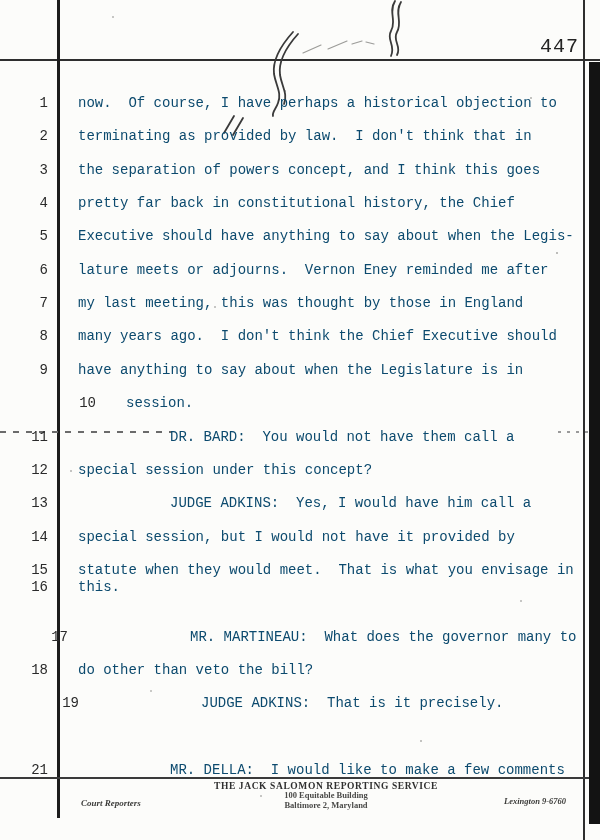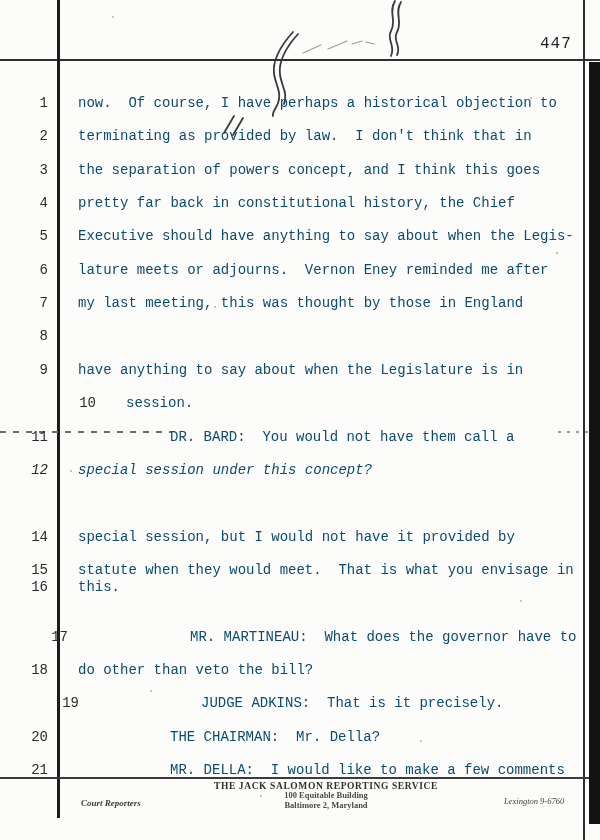--- a/index.html
+++ b/index.html
@@ -17,40 +17,40 @@
       background:repeating-linear-gradient(90deg,#6b6b6b 0 6px,transparent 6px 13px);}
   .dash-artifact-right{position:absolute;left:558px;top:431px;width:30px;height:2px;
       background:repeating-linear-gradient(90deg,#9a9a9a 0 3px,transparent 3px 9px);}
   .specks{position:absolute;left:0;top:0;width:2px;height:2px;background:transparent;border-radius:50%;
       box-shadow:112px 16px 0 #b5b5b2, 284px 90px 0 #adadaa, 530px 97px 0 #b0b0ad,
                  556px 252px 0 #a8a8a5, 214px 306px 0 #b5b5b2, 70px 470px 0 #b2b2af,
                  520px 600px 0 #b5b5b2, 150px 690px 0 #b8b8b5, 420px 740px 0 #b0b0ad,
                  260px 795px 0 #b5b5b2;}
 
   
-  .page-number{position:absolute;left:540px;top:35px;font-size:16px;letter-spacing:1px;color:#242424;}
+  .page-number{position:absolute;left:540px;top:35px;font-size:20px;letter-spacing:1px;color:#242424;}
 
   
   #lines{position:absolute;left:0;top:0;width:600px;height:840px;}
   .line{position:absolute;left:0;width:595px;height:20px;color:#262626;}
   .lineno{position:absolute;left:0;top:0;width:48px;text-align:right;font-size:14px;color:#2a2a2a;}
   .linetext{position:absolute;left:78px;top:0;font-size:14px;white-space:pre;
       letter-spacing:0;color:#0c4a6e;}
   .line.indent .linetext{left:170px;}
 
   
   .footer{position:absolute;left:0;top:779px;width:600px;height:40px;
       font-family:"Liberation Serif","DejaVu Serif",serif;color:#333;margin-left:17px;}
   .footer-center{position:absolute;left:0;top:2px;width:600px;text-align:center;
       transform:translateX(9px);}
   .footer-title{font-size:9.5px;font-weight:bold;letter-spacing:0.6px;color:#2f2f2f;}
   .footer-addr1,.footer-addr2{font-size:8.5px;font-weight:bold;color:#4a4a48;line-height:9.5px;}
   .footer-left{position:absolute;left:64px;top:19px;font-size:9px;font-weight:bold;
       font-style:italic;color:#3c3c3a;}
-  .footer-right{position:absolute;left:487px;top:17px;font-size:8.5px;font-weight:normal;
+  .footer-right{position:absolute;left:487px;top:17px;font-size:8.5px;font-weight:bold;
       font-style:italic;color:#3c3c3a;}
 
   
   .squiggles{position:absolute;left:0;top:0;width:600px;height:160px;pointer-events:none;}
 </style>
 </head>
 <body>
 
 <div id="page">
 
@@ -106,64 +106,65 @@
       <div class="line" style="top: 261.75px;">
         <span class="lineno">6</span>
         <span class="linetext">lature meets or adjourns.  Vernon Eney reminded me after</span>
       </div>
       <div class="line" style="top: 295.1px;">
         <span class="lineno">7</span>
         <span class="linetext">my last meeting, this was thought by those in England</span>
       </div>
       <div class="line" style="top: 328.45px;">
         <span class="lineno">8</span>
+        <span class="linetext">many years ago.  I don't think the Chief Executive should</span>
       </div>
       <div class="line" style="top: 361.8px;">
         <span class="lineno">9</span>
         <span class="linetext">have anything to say about when the Legislature is in</span>
       </div>
       <div class="line" style="top: 395.15px; margin-left: 48px;">
         <span class="lineno">10</span>
         <span class="linetext">session.</span>
       </div>
       <div class="line indent" style="top: 428.5px;">
         <span class="lineno">11</span>
         <span class="linetext">DR. BARD:  You would not have them call a</span>
       </div>
-      <div class="line" style="top: 461.85px; font-style: italic;">
+      <div class="line" style="top: 461.85px;">
         <span class="lineno">12</span>
         <span class="linetext">special session under this concept?</span>
+      </div>
+      <div class="line indent" style="top: 495.2px;">
+        <span class="lineno">13</span>
+        <span class="linetext">JUDGE ADKINS:  Yes, I would have him call a</span>
       </div>
       <div class="line" style="top: 528.55px;">
         <span class="lineno">14</span>
         <span class="linetext">special session, but I would not have it provided by</span>
       </div>
       <div class="line" style="top: 561.9px;">
         <span class="lineno">15</span>
         <span class="linetext">statute when they would meet.  That is what you envisage in</span>
       </div>
       <div class="line" style="top: 579px;">
         <span class="lineno">16</span>
         <span class="linetext">this.</span>
       </div>
       <div class="line indent" style="top: 628.6px; margin-left: 20px;">
         <span class="lineno">17</span>
-        <span class="linetext">MR. MARTINEAU:  What does the governor have to</span>
+        <span class="linetext">MR. MARTINEAU:  What does the governor many to</span>
       </div>
       <div class="line" style="top: 661.95px; padding-left: 12px;">
         <span class="lineno">18</span>
         <span class="linetext">do other than veto the bill?</span>
       </div>
       <div class="line indent" style="top: 695.3px; margin-left: 31px;">
         <span class="lineno">19</span>
         <span class="linetext">JUDGE ADKINS:  That is it precisely.</span>
-      </div>
-      <div class="line indent" style="top: 728.65px;">
-        <span class="lineno">20</span>
-        <span class="linetext">THE CHAIRMAN:  Mr. Della?</span>
       </div>
       <div class="line indent" style="top: 762px; padding-left: 33px;">
         <span class="lineno">21</span>
         <span class="linetext">MR. DELLA:  I would like to make a few comments</span>
       </div>
     </div>
 
   <div class="footer">
     <div class="footer-center">
       <div class="footer-title">THE JACK SALOMON REPORTING SERVICE</div>

